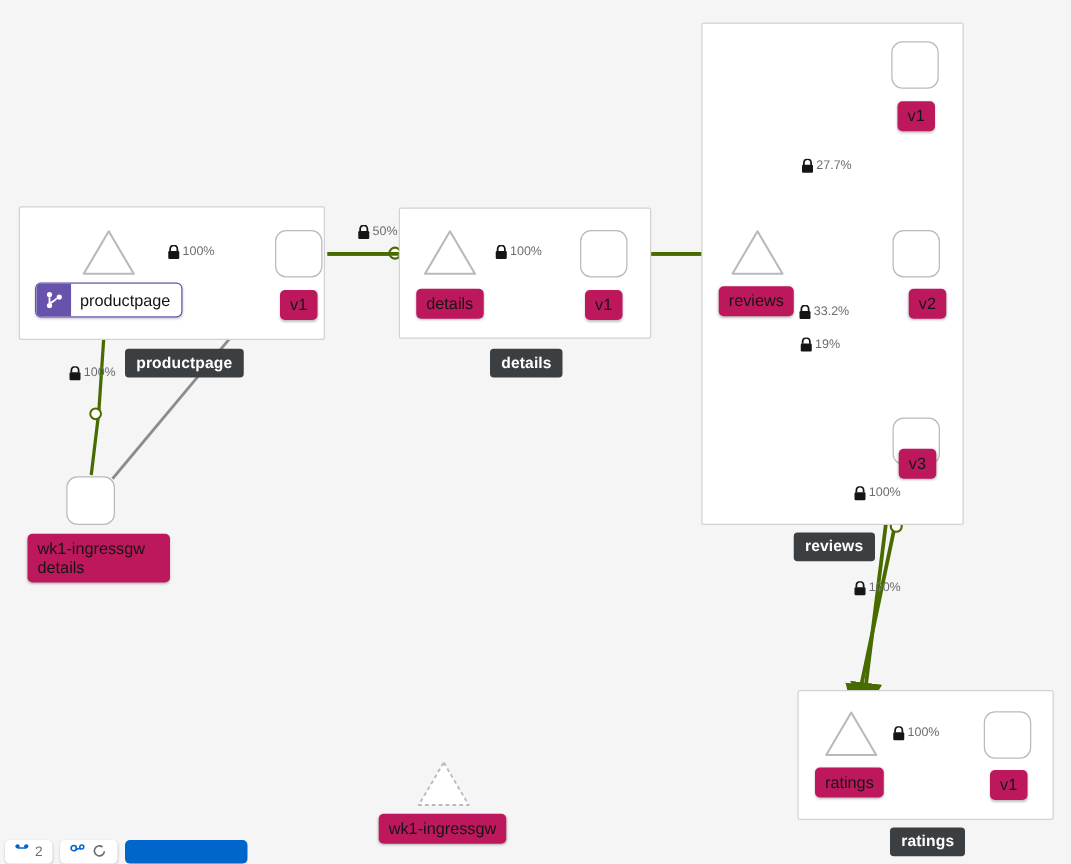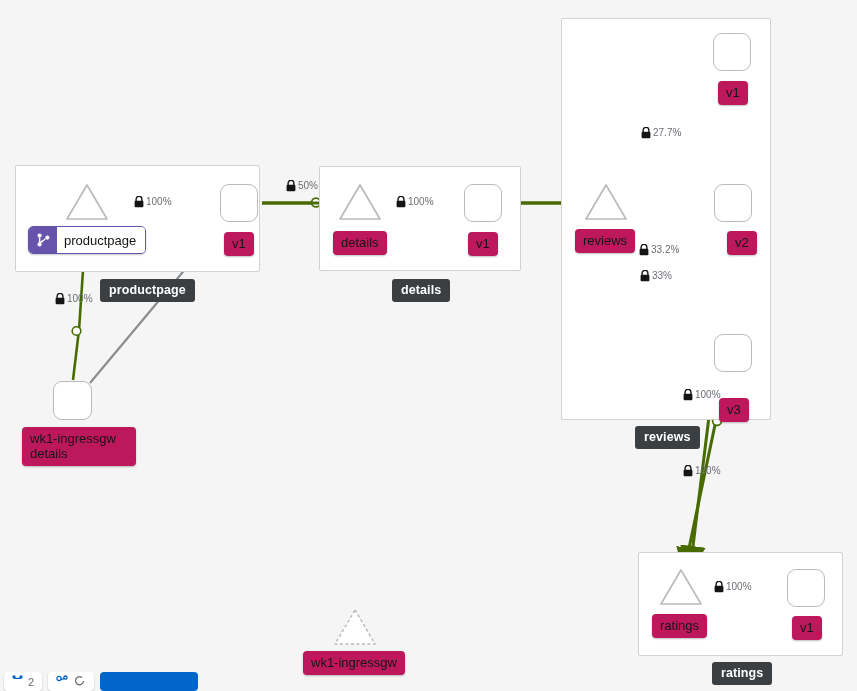--- a/index.html
+++ b/index.html
@@ -232,21 +232,21 @@
   </svg>
   <div class="node-label" style="left:575px;top:229px;">reviews</div>
 
   <div class="wl-box" style="left:713px;top:33px;"></div>
   <div class="node-label" style="left:718px;top:81px;">v1</div>
 
   <div class="wl-box" style="left:714px;top:184px;"></div>
   <div class="node-label" style="left:727px;top:231px;">v2</div>
 
   <div class="wl-box" style="left:714px;top:334px;"></div>
-  <div class="node-label" style="left:719px;top:398px;">v3</div>
+  <div class="node-label" style="left:719px;top:359px;">v3</div>
 
   <svg class="svc-triangle" style="left:658px;top:567px;">
     <path d="M23,3 L43,37 L3,37 Z" fill="#ffffff" stroke="#b8bbbe" stroke-width="1.7" stroke-linejoin="round"></path>
   </svg>
   <div class="node-label" style="left:652px;top:614px;">ratings</div>
 
   <div class="wl-box" style="left:787px;top:569px;"></div>
   <div class="node-label" style="left:792px;top:616px;">v1</div>
 
   <svg class="svc-triangle" style="left:332px;top:607px;">
@@ -314,21 +314,21 @@
     <span class="pct">33.2%</span>
   </div>
 
   <div class="edge-label" style="left:640px;top:270px;">
     <span class="lock">
       <svg width="10" height="12" viewBox="0 0 10 12">
           <path d="M2.1,5 V3.2 A2.9,2.9 0 0 1 7.9,3.2 V5" fill="none" stroke="#151515" stroke-width="1.4"></path>
           <rect x="0.6" y="4.8" width="8.8" height="6.4" rx="1" fill="#151515"></rect>
         </svg>
     </span>
-    <span class="pct">33%</span>
+    <span class="pct">19%</span>
   </div>
 
   <div class="edge-label" style="left:683px;top:389px;">
     <span class="lock">
       <svg width="10" height="12" viewBox="0 0 10 12">
           <path d="M2.1,5 V3.2 A2.9,2.9 0 0 1 7.9,3.2 V5" fill="none" stroke="#151515" stroke-width="1.4"></path>
           <rect x="0.6" y="4.8" width="8.8" height="6.4" rx="1" fill="#151515"></rect>
         </svg>
     </span>
     <span class="pct">100%</span>

